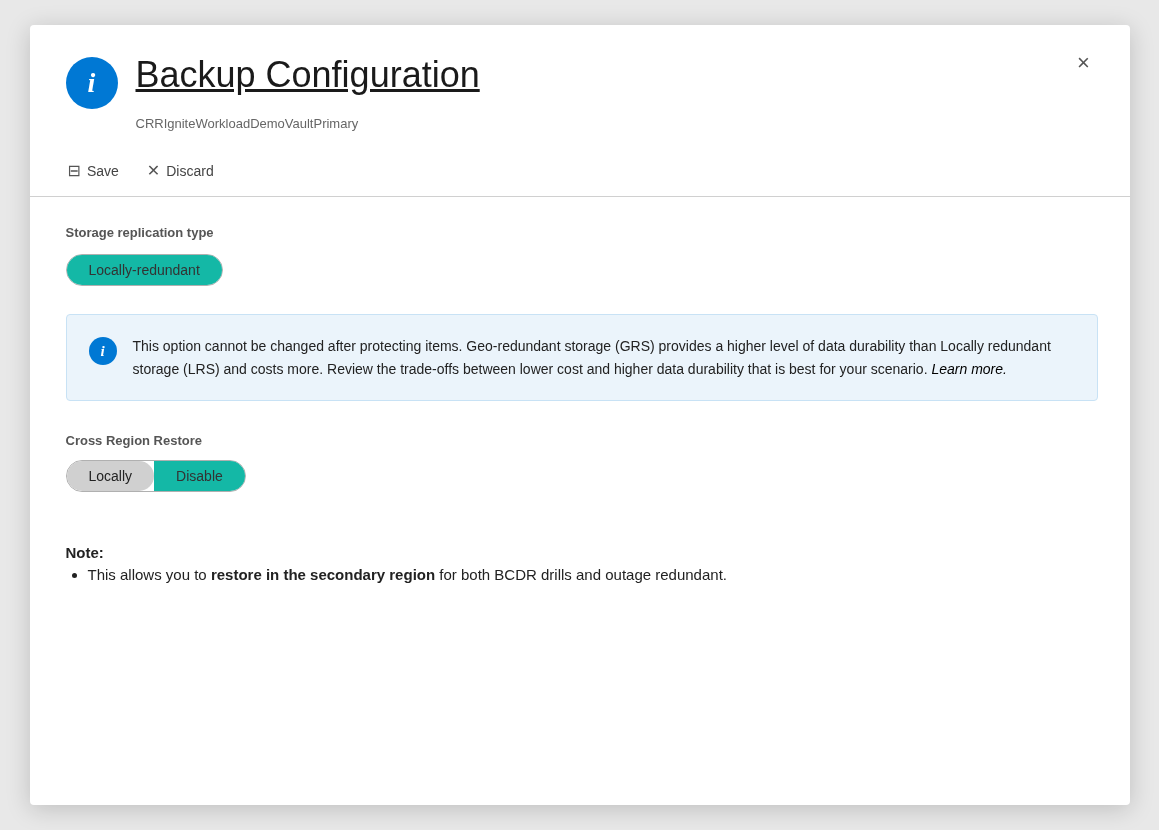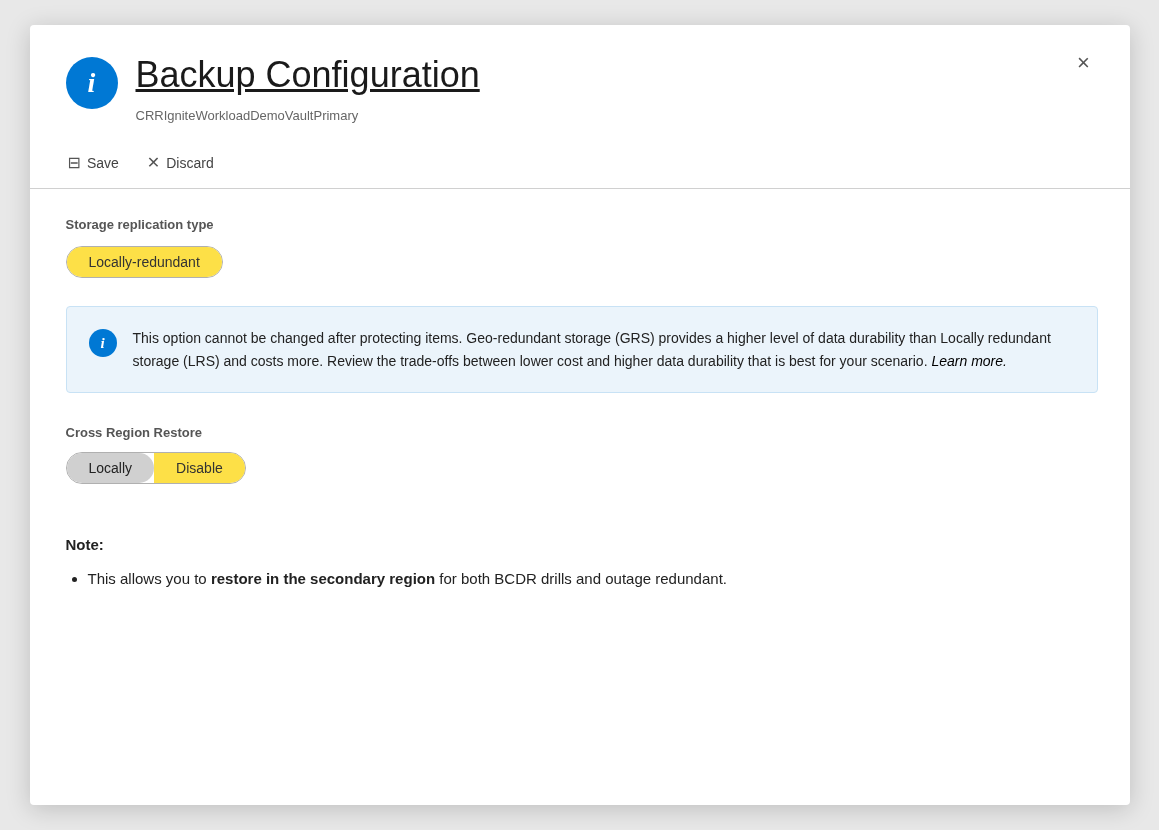--- a/index.html
+++ b/index.html
@@ -61,21 +61,21 @@
       font-size: 36px;
       font-weight: 300;
       color: #1a1a1a;
       line-height: 1.2;
       text-decoration: underline;
     }
 
     .dialog-subtitle {
       font-size: 13px;
       color: #666;
-      margin-top: 12px;
+      margin-top: 20px;
     }
 
     .close-button {
       position: absolute;
       top: 20px;
       right: 28px;
       background: none;
       border: none;
       font-size: 22px;
       cursor: pointer;
@@ -135,21 +135,21 @@
       border: 1.5px solid #b0b0b0;
       border-radius: 999px;
       overflow: hidden;
       margin-bottom: 28px;
     }
 
     .toggle-option {
       padding: 7px 22px;
       font-size: 14px;
       cursor: pointer;
-      background: #fde047;
+      background: #14b8a6;
       color: #333;
       border: none;
       outline: none;
       border-radius: 0;
       transition: background 0.15s;
     }
 
     .toggle-option.active {
       background: #d0d0d0;
       color: #222;
@@ -212,21 +212,21 @@
     }
 
     .note-section {
       margin-top: 8px;
     }
 
     .note-label {
       font-size: 15px;
       font-weight: 700;
       color: #222;
-      margin-bottom: 14px;
+      margin-bottom: 2px;
     }
 
     .note-list {
       list-style: disc;
       padding-left: 22px;
     }
 
     .note-list li {
       font-size: 15px;
       color: #222;

